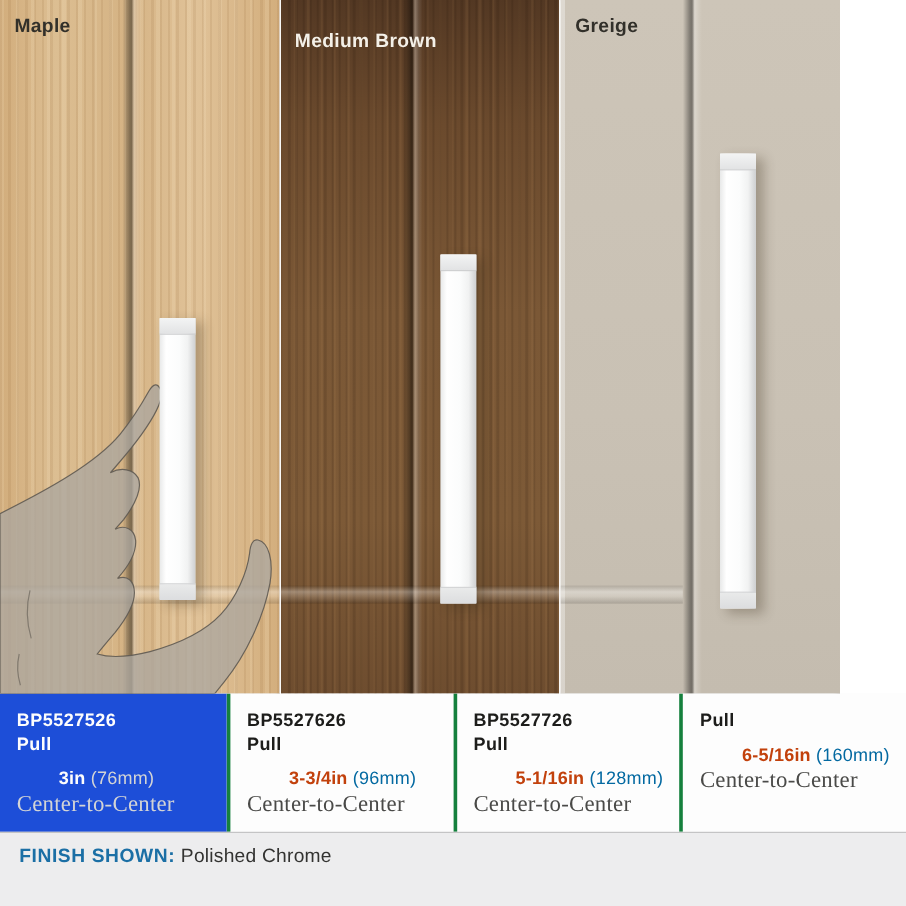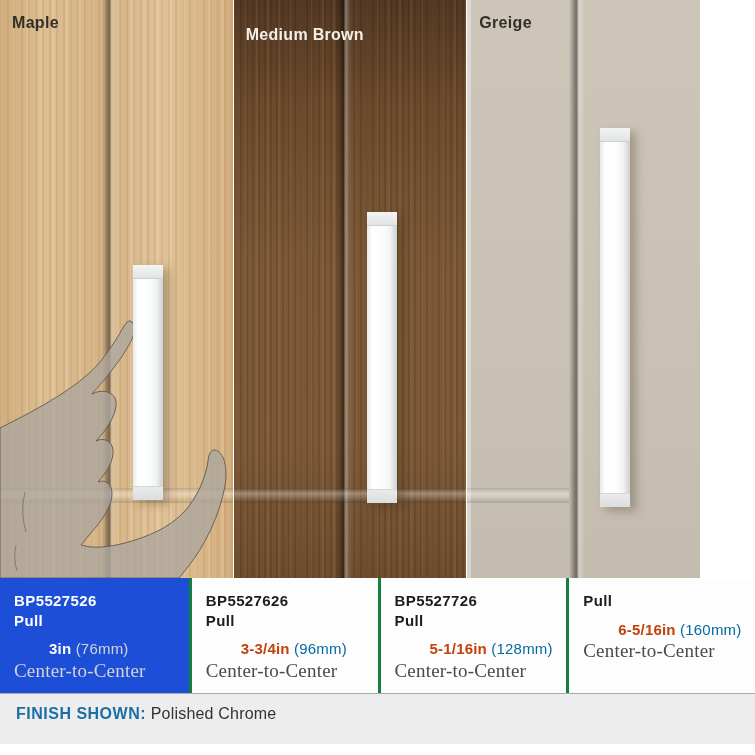--- a/index.html
+++ b/index.html
@@ -68,21 +68,21 @@
   .info-box + .info-box{border-left:3px solid #15803d;}
   .info-box.info-gray{background:#1d4ed8;border-left:none;}
   .product-no,.product-type{font-size:15px;font-weight:700;color:#1d1d1b;letter-spacing:0.4px;line-height:1.3;}
   .size-line{margin-top:9px;font-size:15px;line-height:1.3;letter-spacing:0.2px;margin-left:35px;}
   .size-in{font-weight:700;color:#c2410c;}
   .size-mm{color:#0369a1;}
   .ctc{font-size:19px;color:#4a4a48;line-height:1.3;letter-spacing:0.2px;font-family:Liberation Serif, serif;}
   .info-gray .product-no,.info-gray .product-type,.info-gray .size-in{color:#fdfdfd;}
   .info-gray .size-mm,.info-gray .ctc{color:#d3d4d5;}
   
-  .footer{width:755px;height:50px;background:#ededee;padding:11px 0 0 16px;box-sizing:border-box;}
+  .footer{width:755px;height:62px;background:#ededee;padding:11px 0 0 16px;box-sizing:border-box;}
   .finish-line{font-size:16px;letter-spacing:0.2px;}
   .finish-label{font-weight:700;color:#1b6fa5;letter-spacing:0.5px;}
   .finish-value{color:#333331;}
   .disclaimer{margin-top:6px;font-size:13px;font-style:italic;color:#3d3d3b;letter-spacing:0.1px;}
 </style>
 </head>
 <body>
 
 <div class="stage">
 

